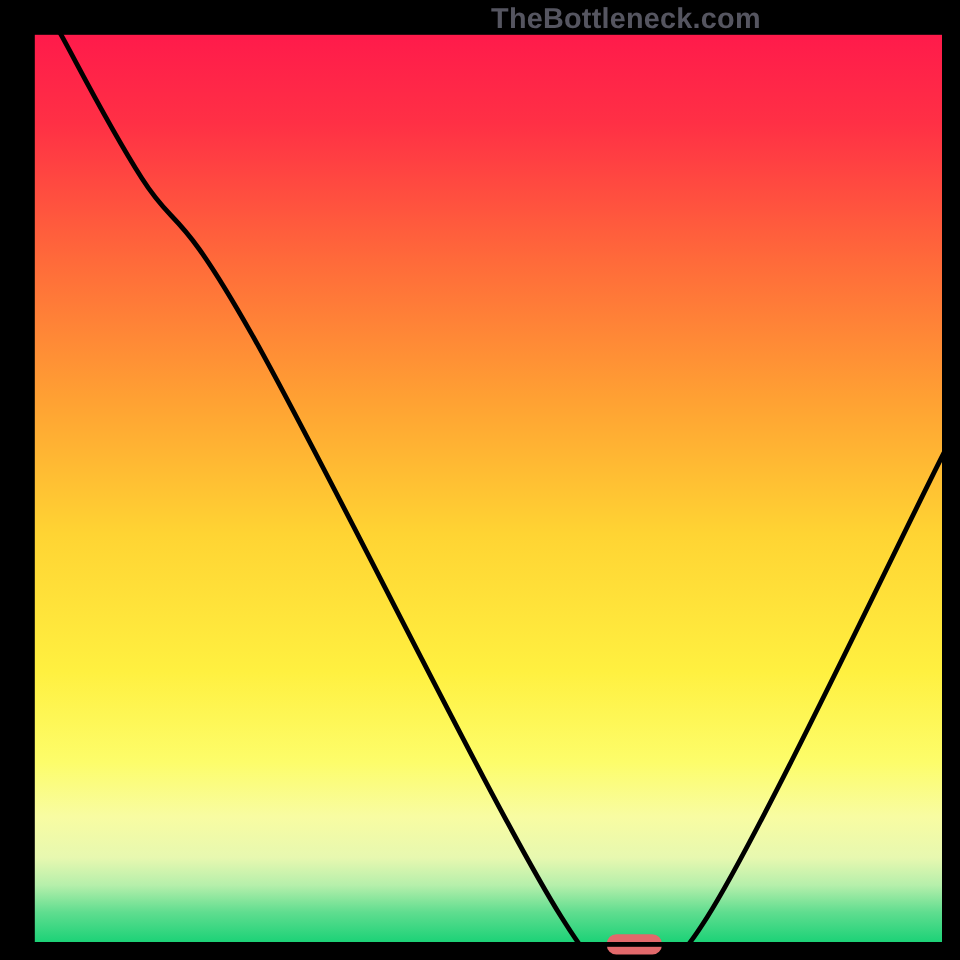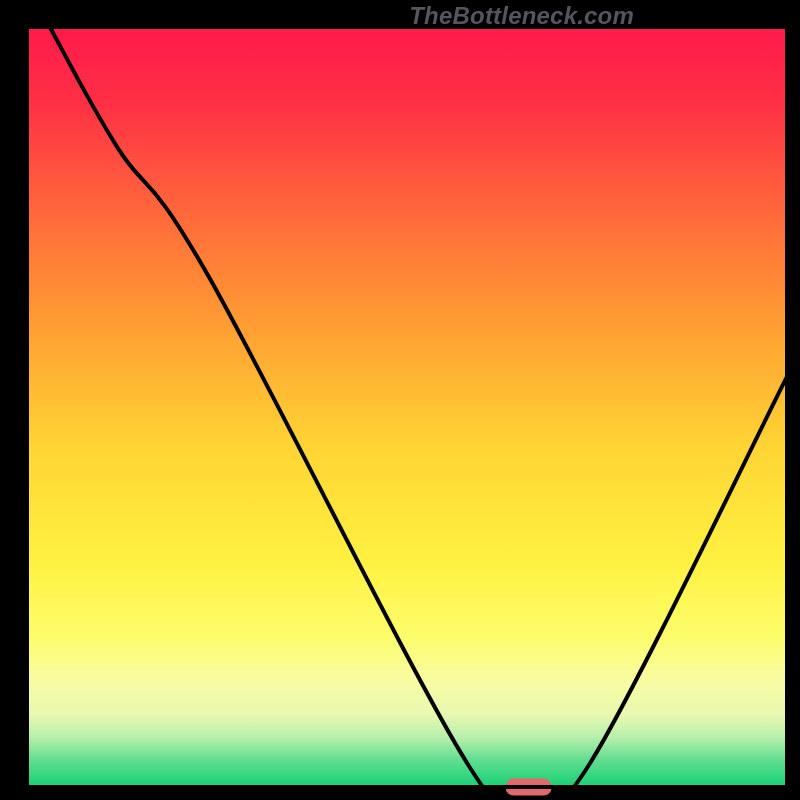--- a/index.html
+++ b/index.html
@@ -7,21 +7,20 @@
     padding: 0;
     width: 800px;
     height: 800px;
     background: #000;
     overflow: hidden;
   }
   .container {
     position: relative;
     width: 644px;
     height: 800px;
-    font-style: italic;
   }
   .watermark {
     position: absolute;
     top: 2px;
     right: 10px;
     font-family: Arial, Helvetica, sans-serif;
     font-size: 24px;
     font-weight: bold;
     color: #555560;
     letter-spacing: 0.2px;

